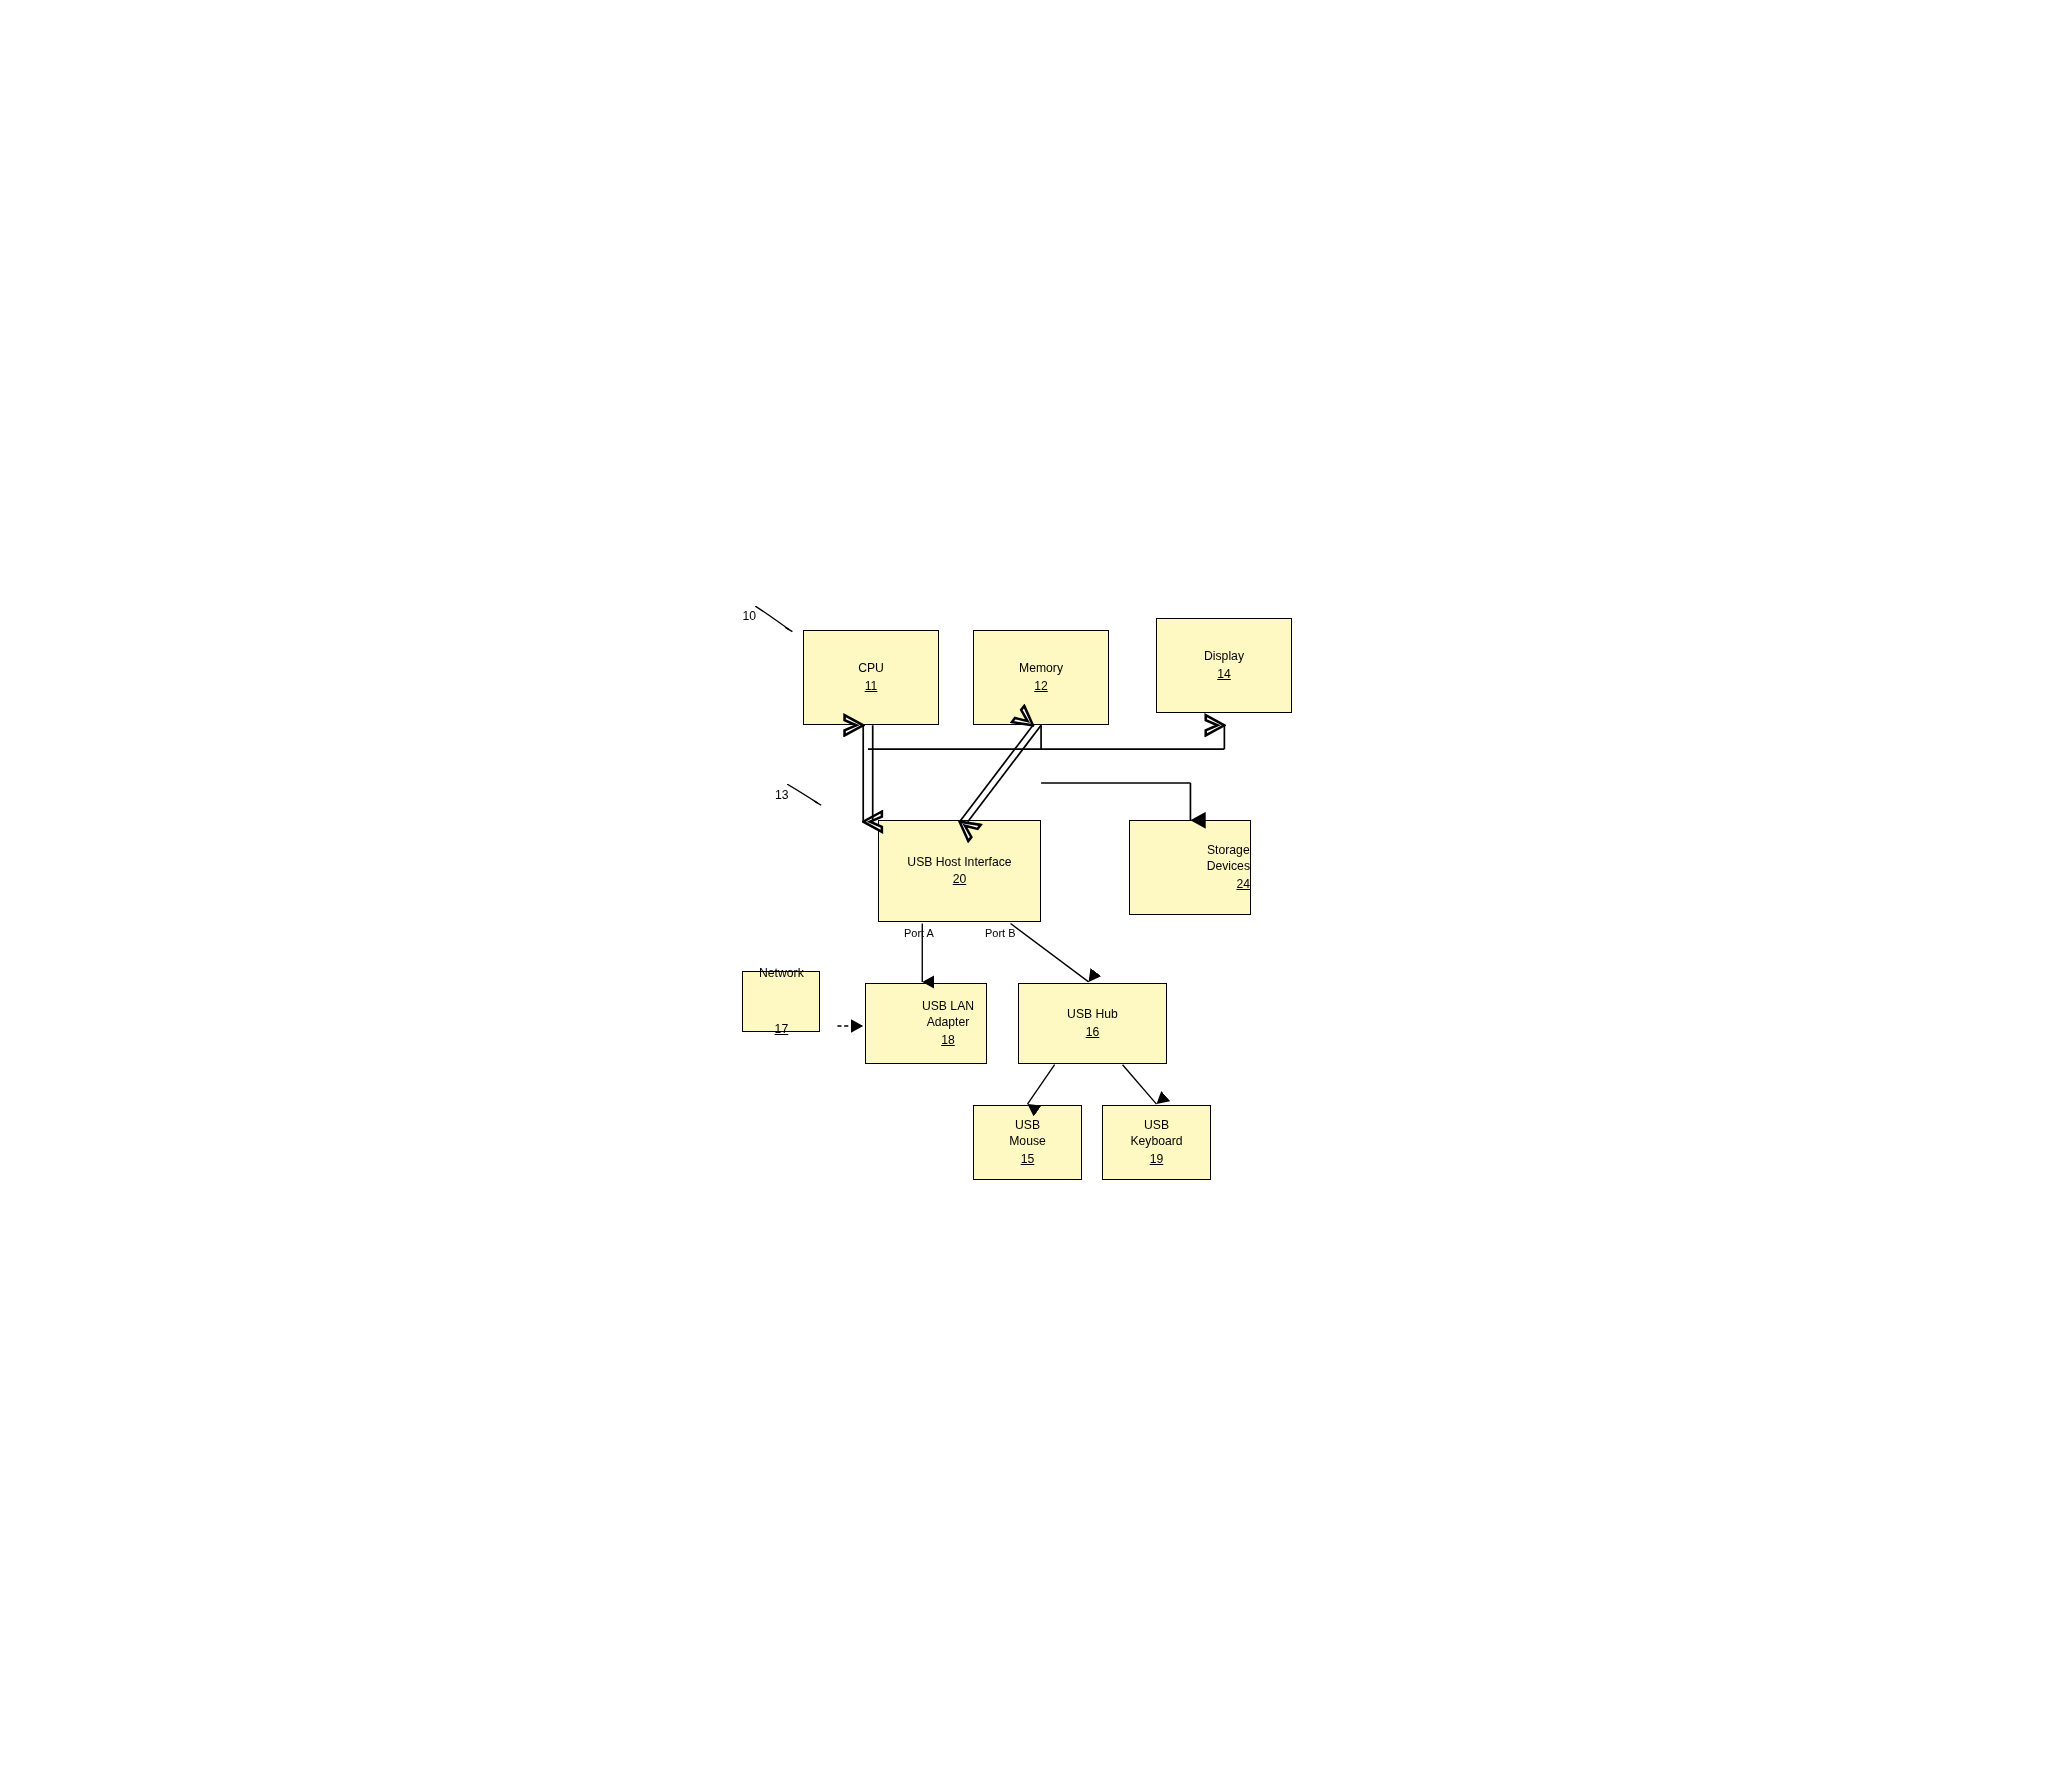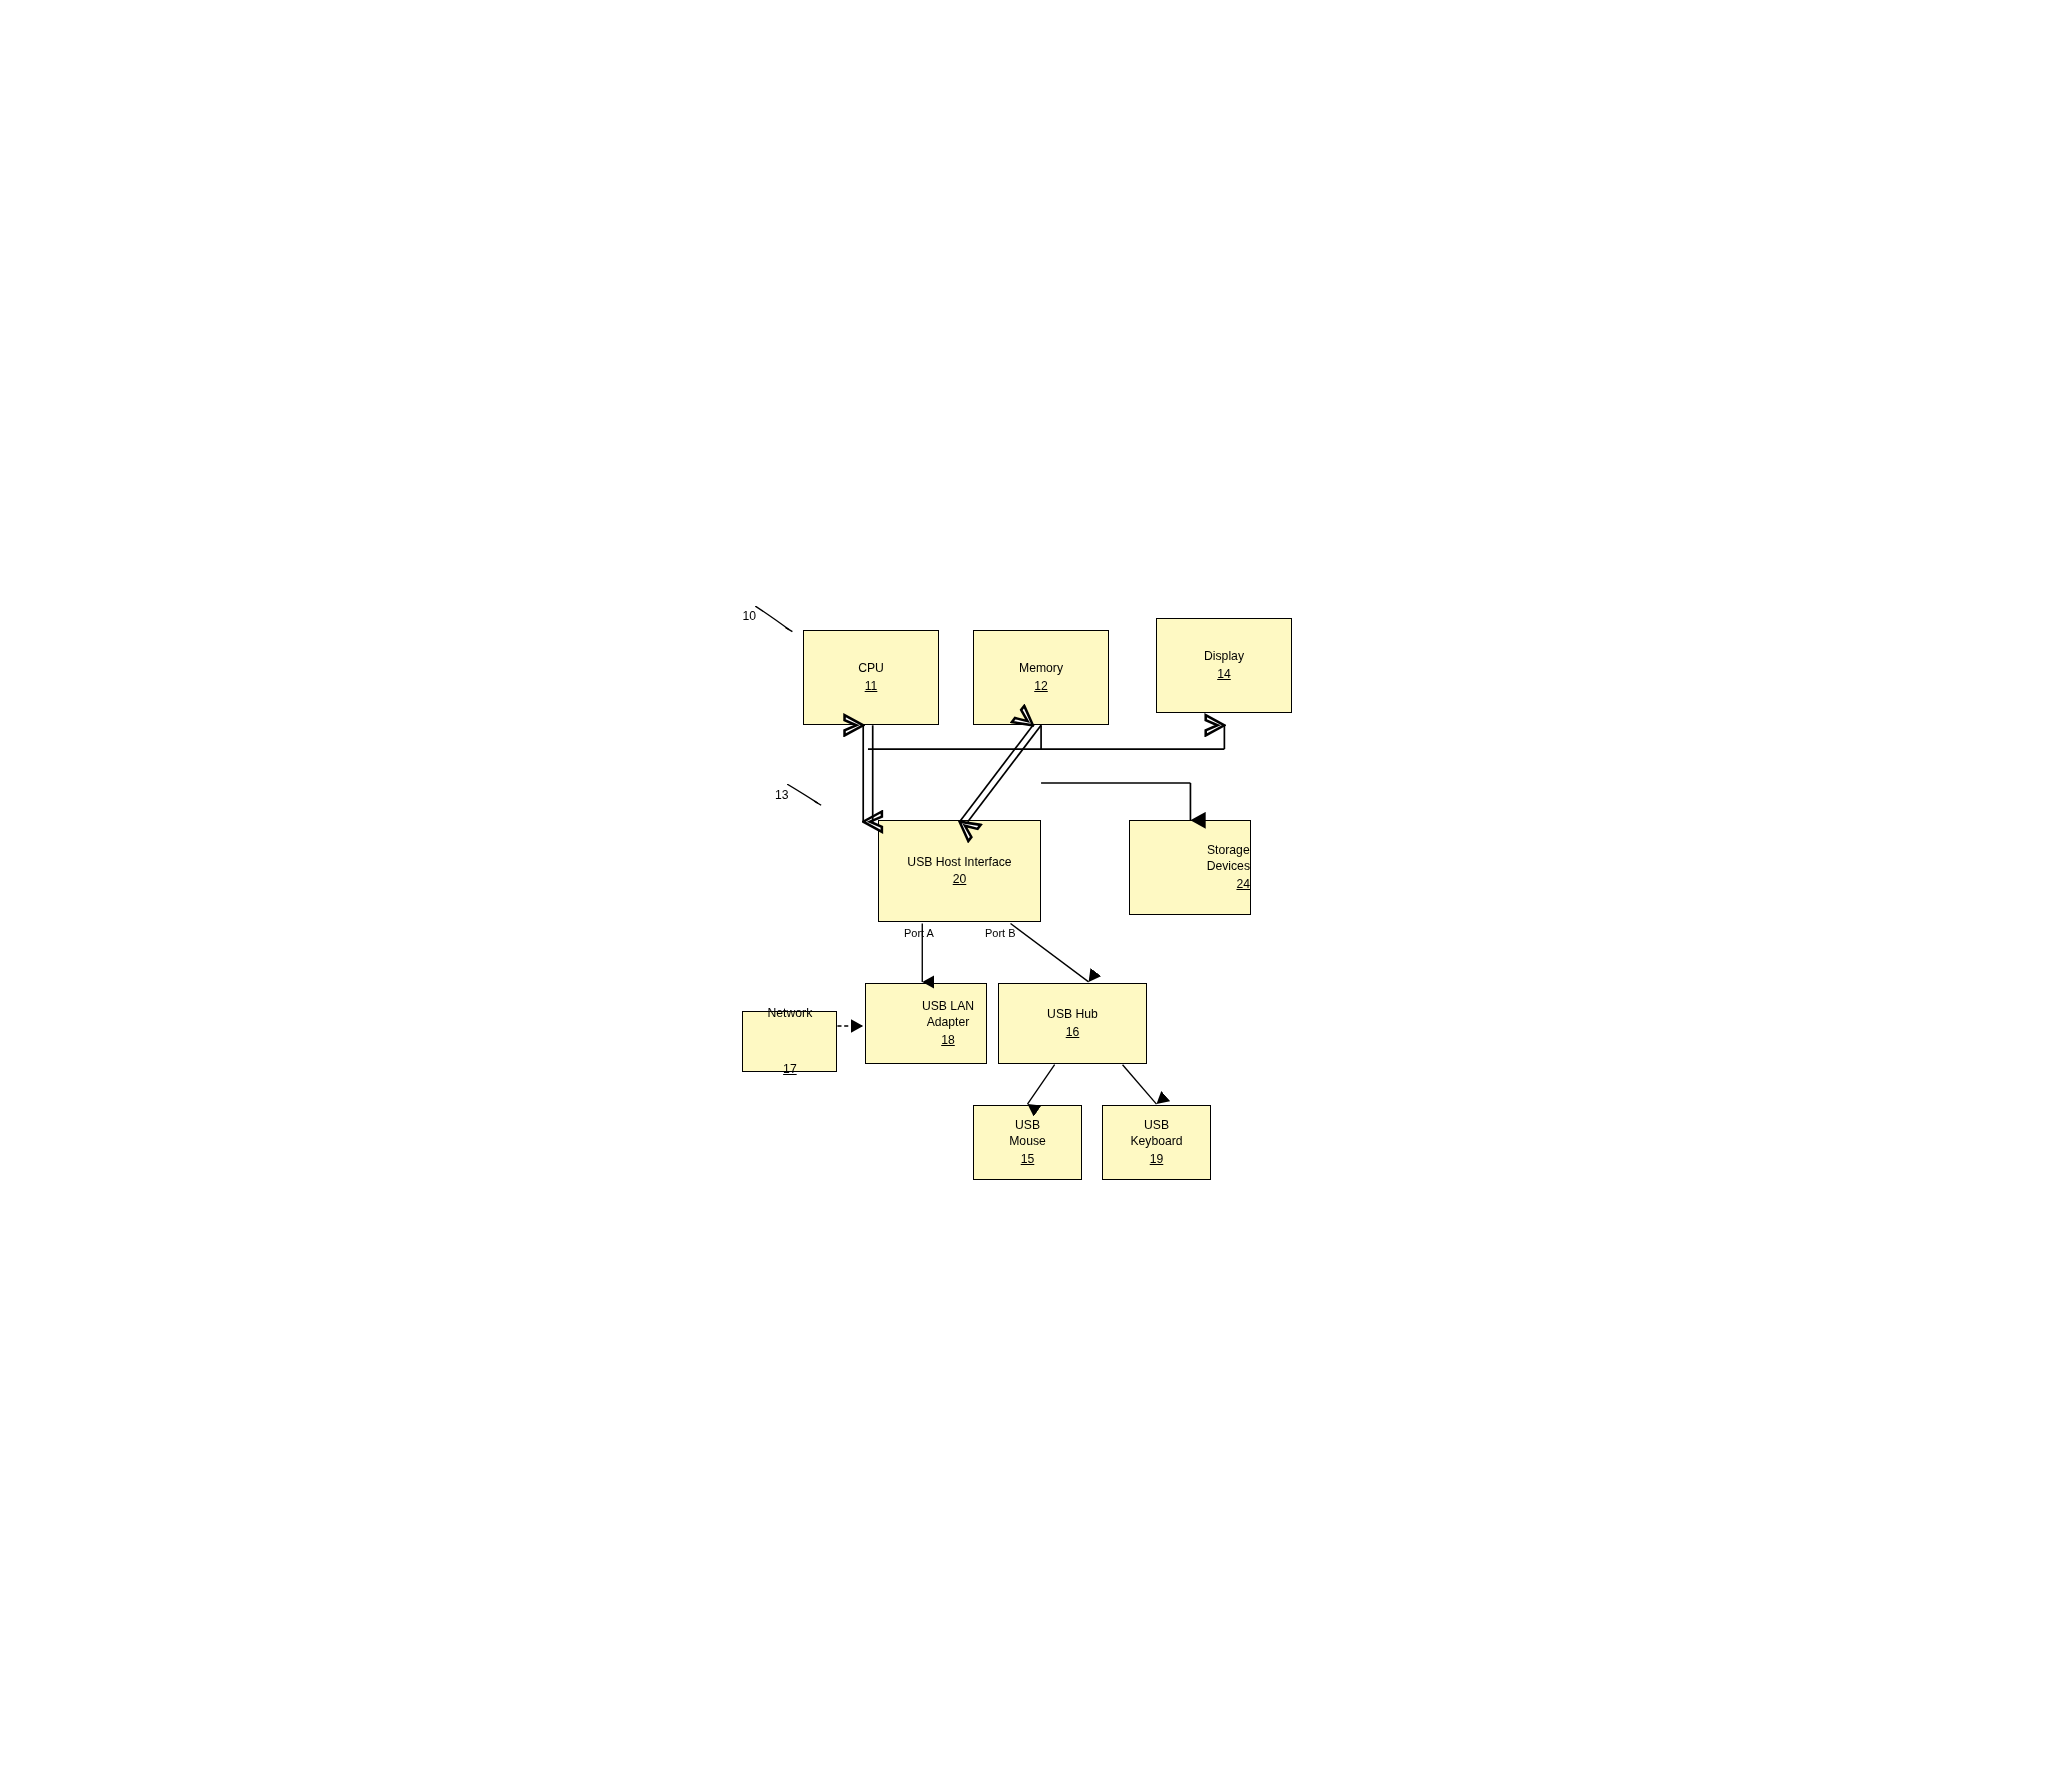--- a/index.html
+++ b/index.html
@@ -103,26 +103,26 @@
 
   <div class="port-label" style="top:324px; left:182px;">Port A</div>
   <div class="port-label" style="top:324px; left:263px;">Port B</div>
 
   <div class="box" style="left:143px; top:380px; width:122px; height:81px;padding-left:44px;">
     <span class="box-label" style="white-space:pre-line;">USB LAN
 Adapter</span>
     <span class="box-number">18</span>
   </div>
 
-  <div class="box" style="left:276px; top:380px; width:149px; height:81px;">
+  <div class="box" style="left:296px; top:380px; width:149px; height:81px;">
     <span class="box-label">USB Hub</span>
     <span class="box-number">16</span>
   </div>
 
-  <div class="box" style="left:20.4px; top:408px; width:95px; height:61px;gap:39px;">
+  <div class="box" style="left:20.4px; top:368px; width:78px; height:61px;gap:39px;">
     <span class="box-label">Network</span>
     <span class="box-number">17</span>
   </div>
 
   <div class="box" style="left:251px; top:502px; width:109px; height:75px;">
     <span class="box-label" style="white-space:pre-line;">USB
 Mouse</span>
     <span class="box-number">15</span>
   </div>
 

